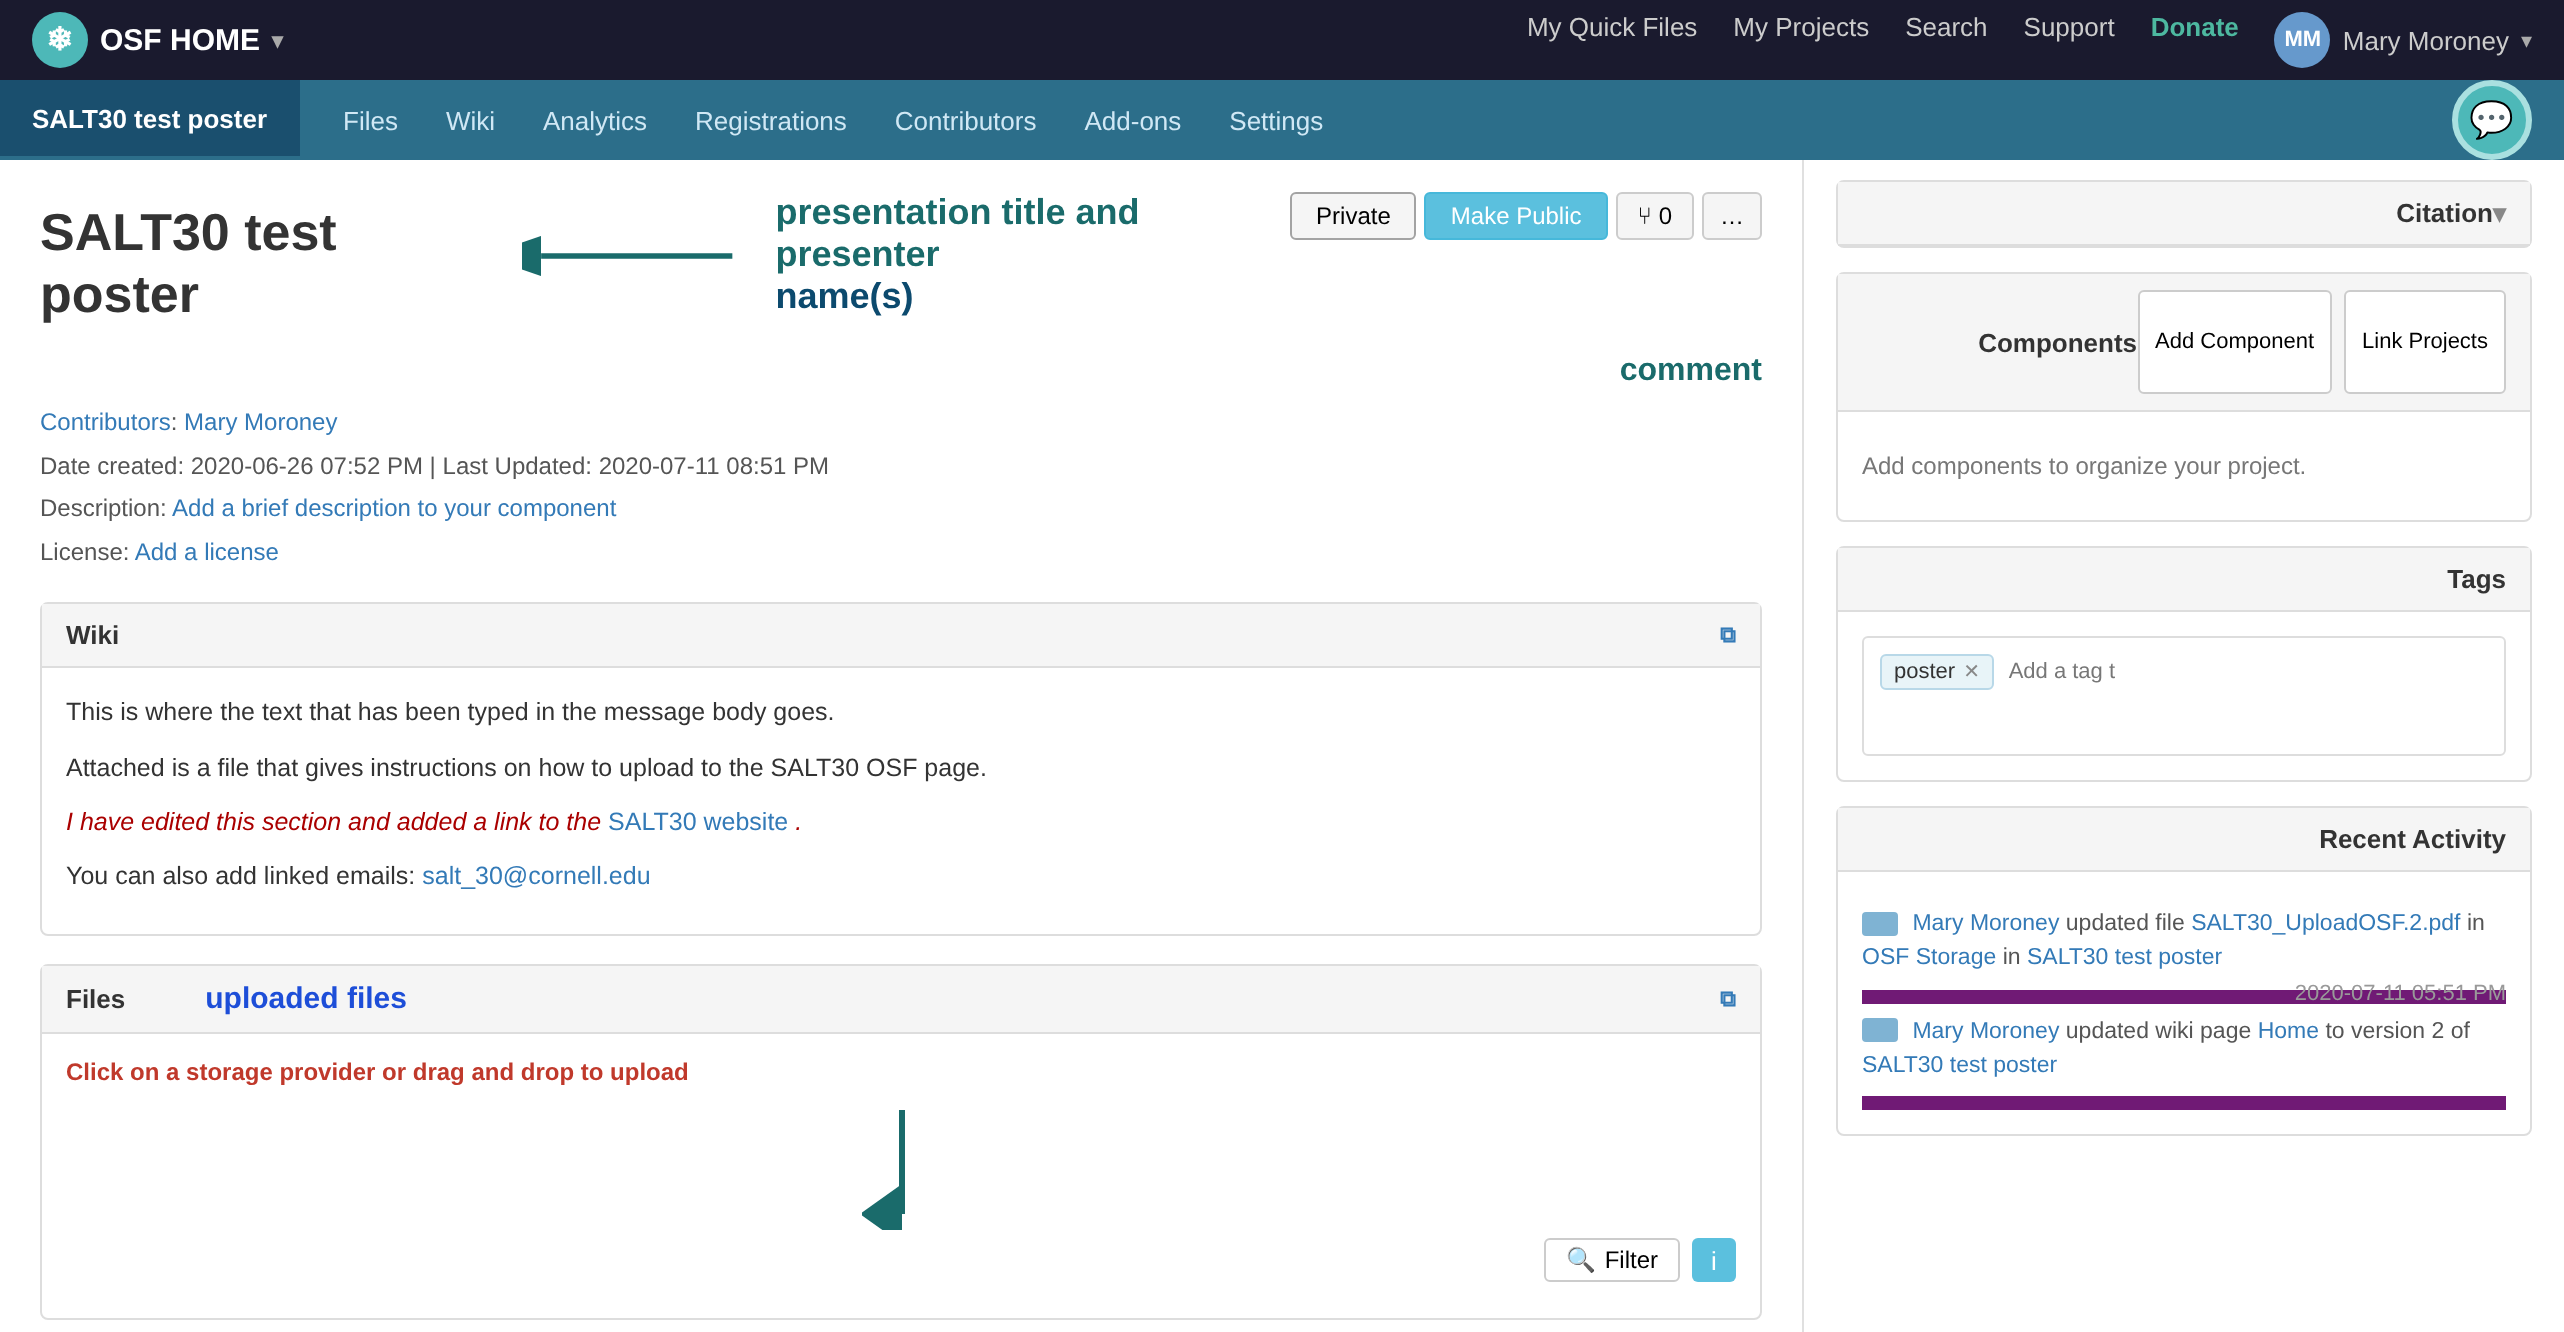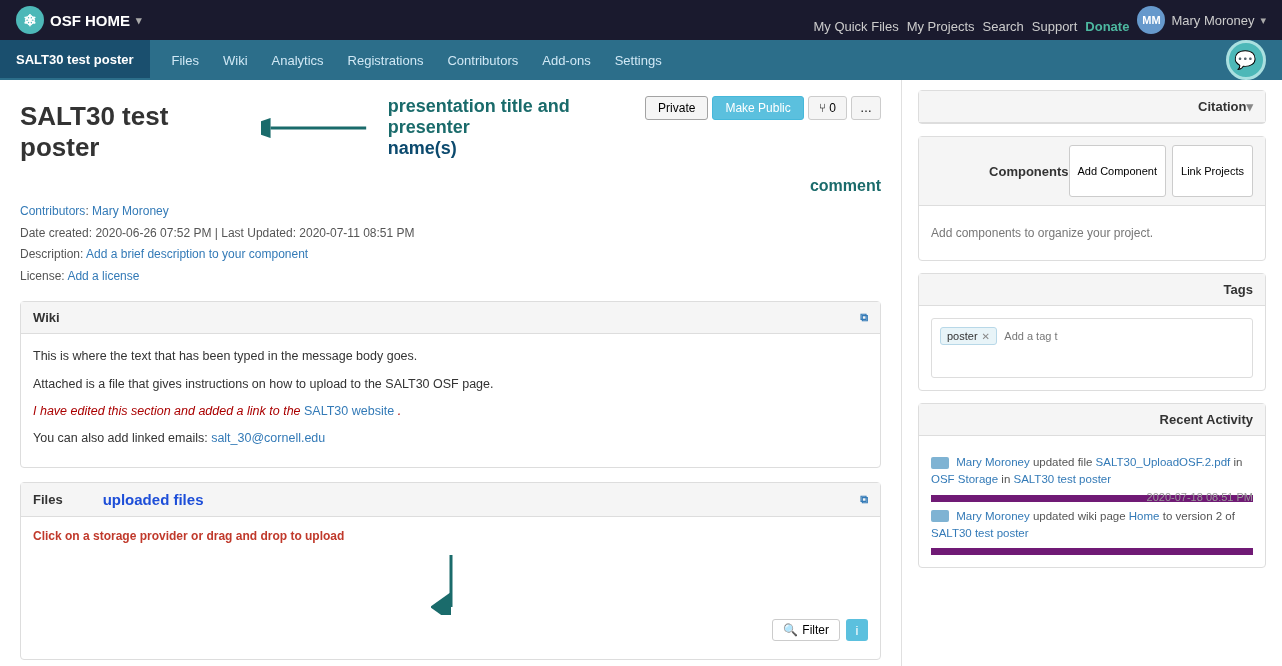--- a/index.html
+++ b/index.html
@@ -25,22 +25,22 @@
     }
     .logo-snowflake {
       width: 28px; height: 28px;
       background: #4db8b8;
       border-radius: 50%;
       display: flex; align-items: center; justify-content: center;
       font-size: 16px; color: #fff;
     }
     .top-nav-links {
       display: flex;
-      align-items: flex-end;
-      gap: 8px;
+      align-items: flex-start;
+      gap: 18px;
       margin-left: auto;
     }
     .top-nav-links a {
       color: #ccc;
       text-decoration: none;
       font-size: 13px;
     }
     .top-nav-links a.donate {
       color: #4db8a0;
       font-weight: bold;
@@ -537,21 +537,21 @@
         <div class="activity-item">
           <span class="activity-icon"></span>
           <a href="#">Mary Moroney</a>
           <span> updated file </span>
           <a href="#">SALT30_UploadOSF.2.pdf</a>
           <span> in </span>
           <a href="#">OSF Storage</a>
           <span> in </span>
           <a href="#">SALT30 test poster</a>
           <div style="text-align:right;">
-            <span class="activity-time">2020-07-18 08:51 PM</span>
+            <span class="activity-time">2020-07-11 05:51 PM</span>
           </div>
         </div>
         <div class="activity-item">
           <span class="activity-icon"></span>
           <a href="#">Mary Moroney</a>
           <span> updated wiki page </span>
           <a href="#">Home</a>
           <span>to version 2 of</span>
           <a href="#">SALT30 test poster</a>
         </div>

